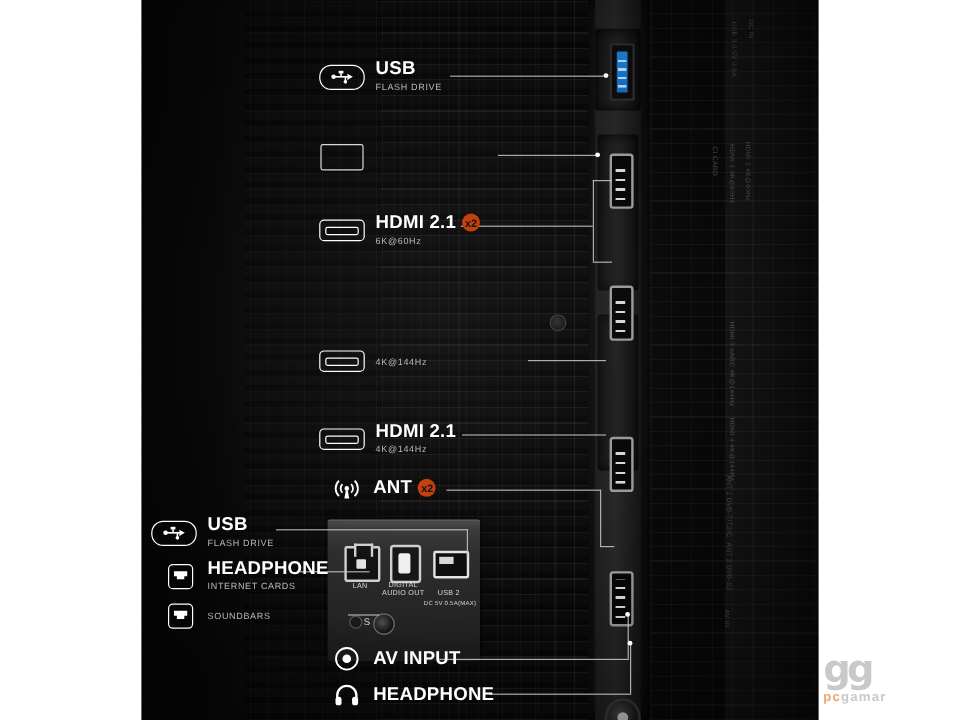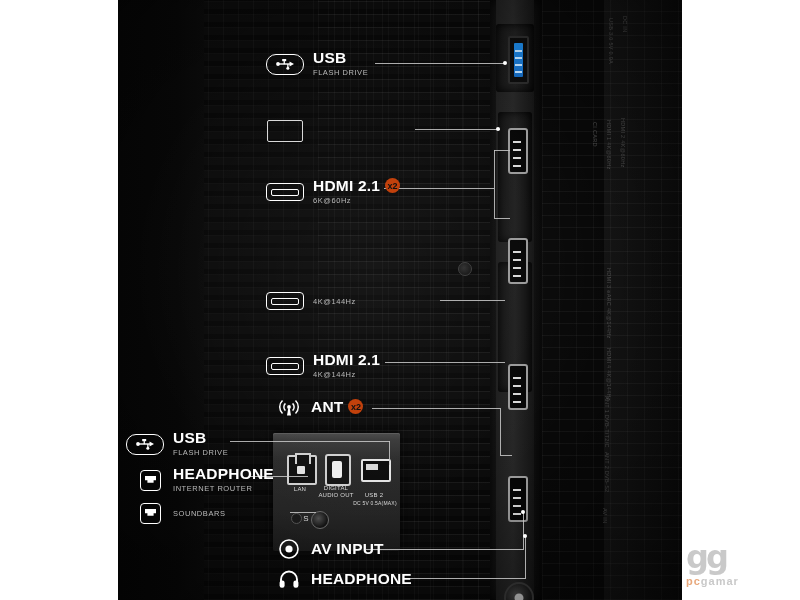--- a/index.html
+++ b/index.html
@@ -531,21 +531,21 @@
       <div class="ic-square">
         <svg width="13" height="11" viewBox="0 0 13 11" aria-hidden="true">
           <path d="M1 1h11v4.2l-2.4 0v2.6H3.4V5.2L1 5.2z" fill="#ffffff"></path>
         </svg>
       </div>
     </div>
     <div class="co-text">
       <div class="co-title">
           <span>HEADPHONE</span>
         </div>
-      <div class="co-sub">INTERNET ROUTER</div>
+      <div class="co-sub">INTERNET CARDS</div>
     </div>
   </div>
 
   <div class="callout" style="left:136px; top:502px;">
     <div class="co-icon" style="width:28px;">
       <div class="ic-square">
         <svg width="13" height="11" viewBox="0 0 13 11" aria-hidden="true">
           <path d="M1 1h11v4.2l-2.4 0v2.6H3.4V5.2L1 5.2z" fill="#ffffff"></path>
         </svg>
       </div>

